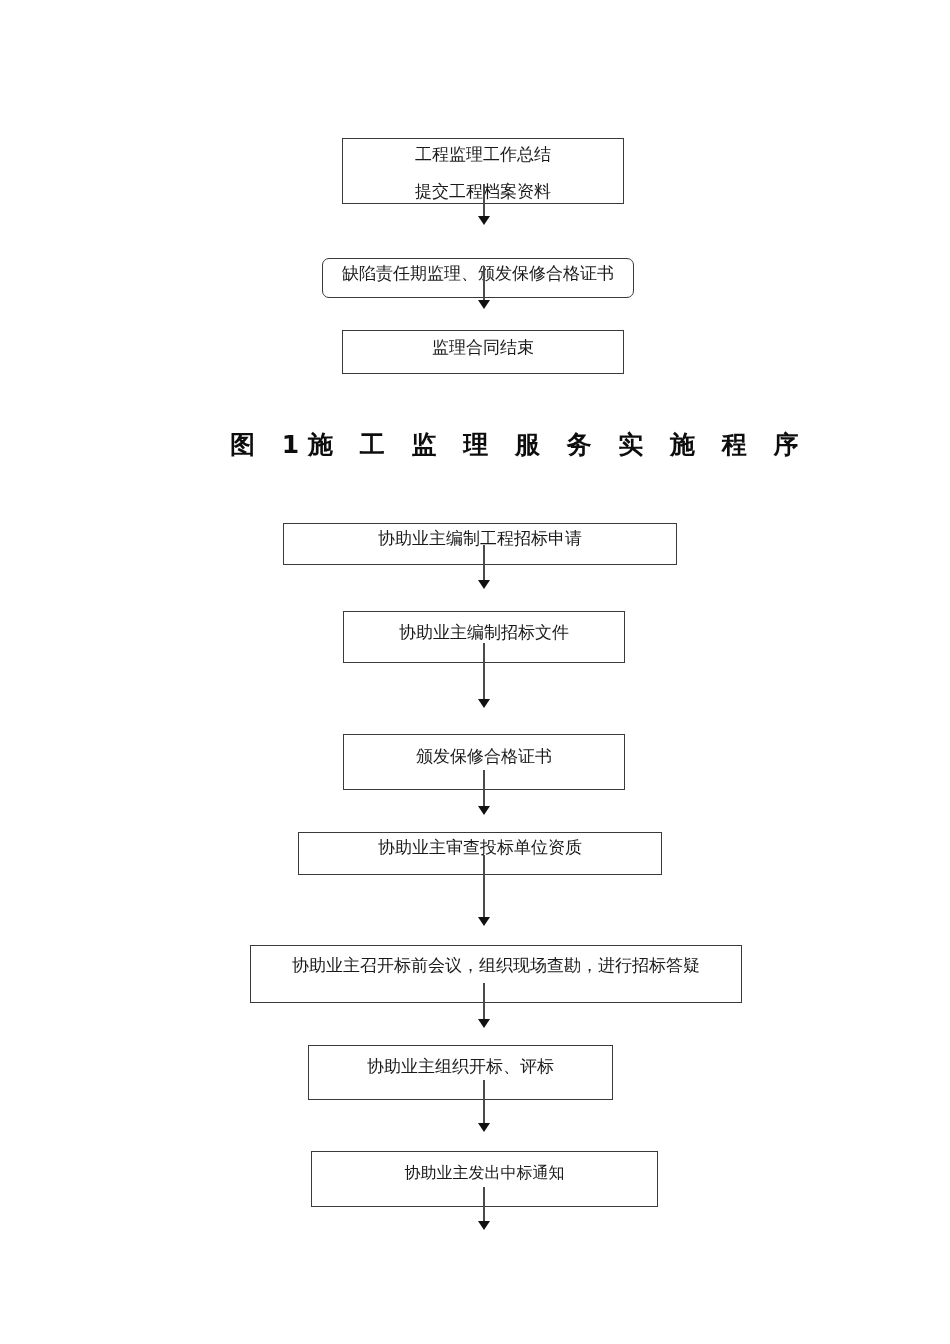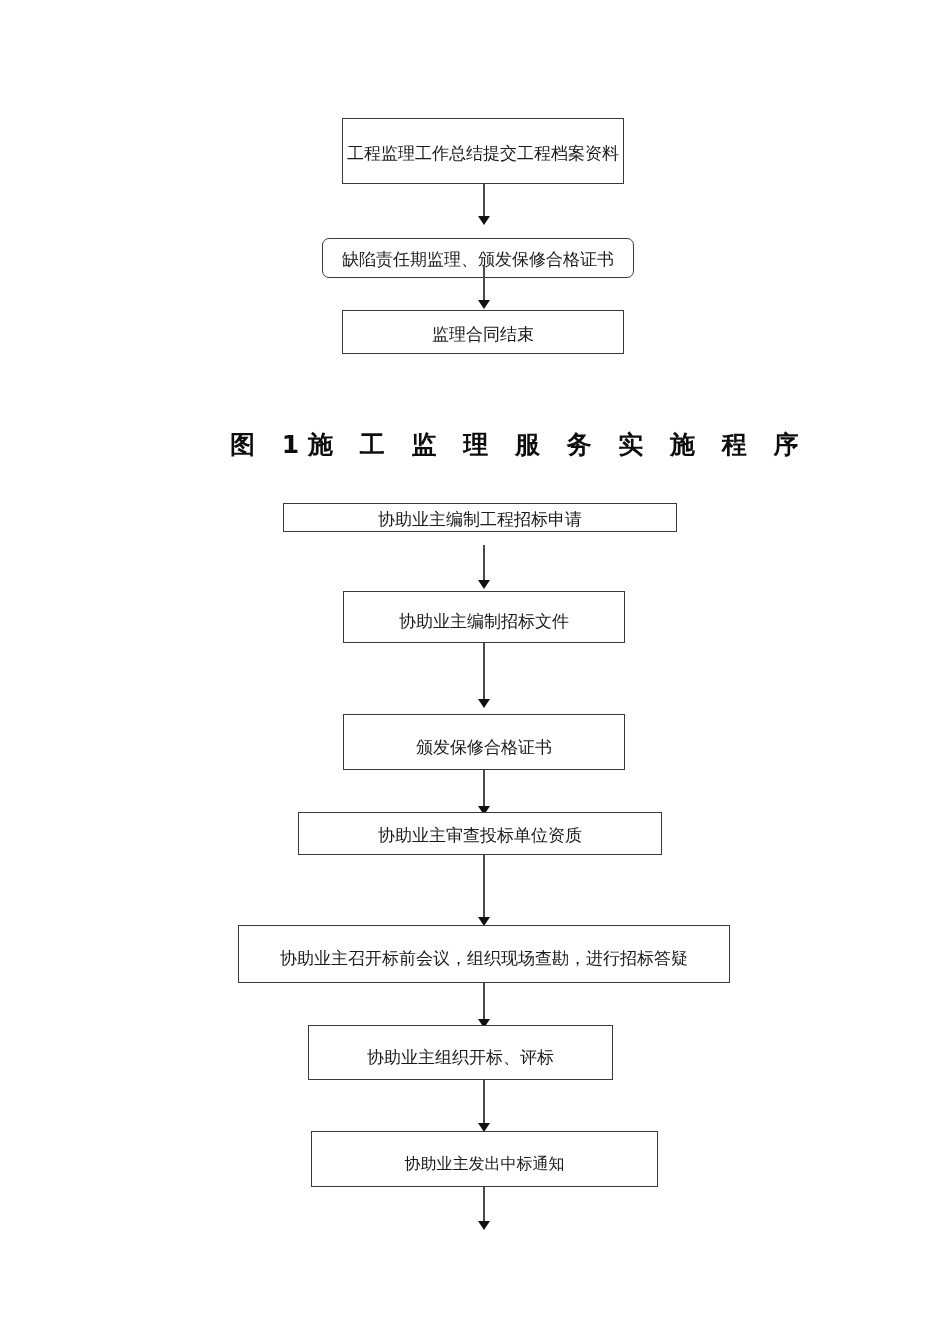--- a/index.html
+++ b/index.html
@@ -16,26 +16,27 @@
     height: 1344px;
     background: #ffffff;
     overflow: hidden;
   }
   .node {
     position: absolute;
     box-sizing: border-box;
     border: 1px solid #3a3a3a;
     background: #ffffff;
     display: flex;
-    flex-direction: row;
+    flex-direction: column;
     align-items: center;
-    justify-content: center;
+    justify-content: space-between;
     color: #1a1a1a;
     line-height: 1.28;
     white-space: pre;
+    margin-top: 20px;
   }
   .node .line {
     display: block;
     text-align: center;
   }
   .connector {
     position: absolute;
     width: 0;
     border-left: 2px solid #4a4a4a;
   }
@@ -73,21 +74,21 @@
 
   <div class="connector" style="left:483px; top:266px; height:38px;"></div>
   <div class="arrowhead" style="left:478px; top:300px;"></div>
 
   <div class="node" style="left:342px; top:310px; width:282px; height:44px; font-size:17px; padding-top:6px;">
     <span class="line">监理合同结束</span>
   </div>
 
   <div class="caption" style="left:230px; top:428px; font-size:25px; letter-spacing:9px;">图 1施 工 监 理 服 务 实 施 程 序</div>
 
-  <div class="node" style="left:283px; top:503px; width:394px; height:29px; font-size:17px; padding-top:4px;">
+  <div class="node" style="left:283px; top:503px; width:394px; height:42px; font-size:17px; padding-top:4px;">
     <span class="line">协助业主编制工程招标申请</span>
   </div>
 
   <div class="connector" style="left:483px; top:545px; height:39px;"></div>
   <div class="arrowhead" style="left:478px; top:580px;"></div>
 
   <div class="node" style="left:343px; top:591px; width:282px; height:52px; font-size:17px; padding-top:10px;">
     <span class="line">协助业主编制招标文件</span>
   </div>
 
@@ -101,21 +102,21 @@
   <div class="connector" style="left:483px; top:770px; height:42px;"></div>
   <div class="arrowhead" style="left:478px; top:806px;"></div>
 
   <div class="node" style="left:298px; top:812px; width:364px; height:43px; font-size:17px; padding-top:4px;">
     <span class="line">协助业主审查投标单位资质</span>
   </div>
 
   <div class="connector" style="left:483px; top:855px; height:65px;"></div>
   <div class="arrowhead" style="left:478px; top:917px;"></div>
 
-  <div class="node" style="left:238px; top:925px; width:492px; height:58px; font-size:17px; padding-top:9px;">
+  <div class="node" style="left:250px; top:925px; width:492px; height:58px; font-size:17px; padding-top:9px;">
     <span class="line">协助业主召开标前会议，组织现场查勘，进行招标答疑</span>
   </div>
 
   <div class="connector" style="left:483px; top:983px; height:40px;"></div>
   <div class="arrowhead" style="left:478px; top:1019px;"></div>
 
   <div class="node" style="left:308px; top:1025px; width:305px; height:55px; font-size:17px; padding-top:10px;">
     <span class="line">协助业主组织开标、评标</span>
   </div>
 

